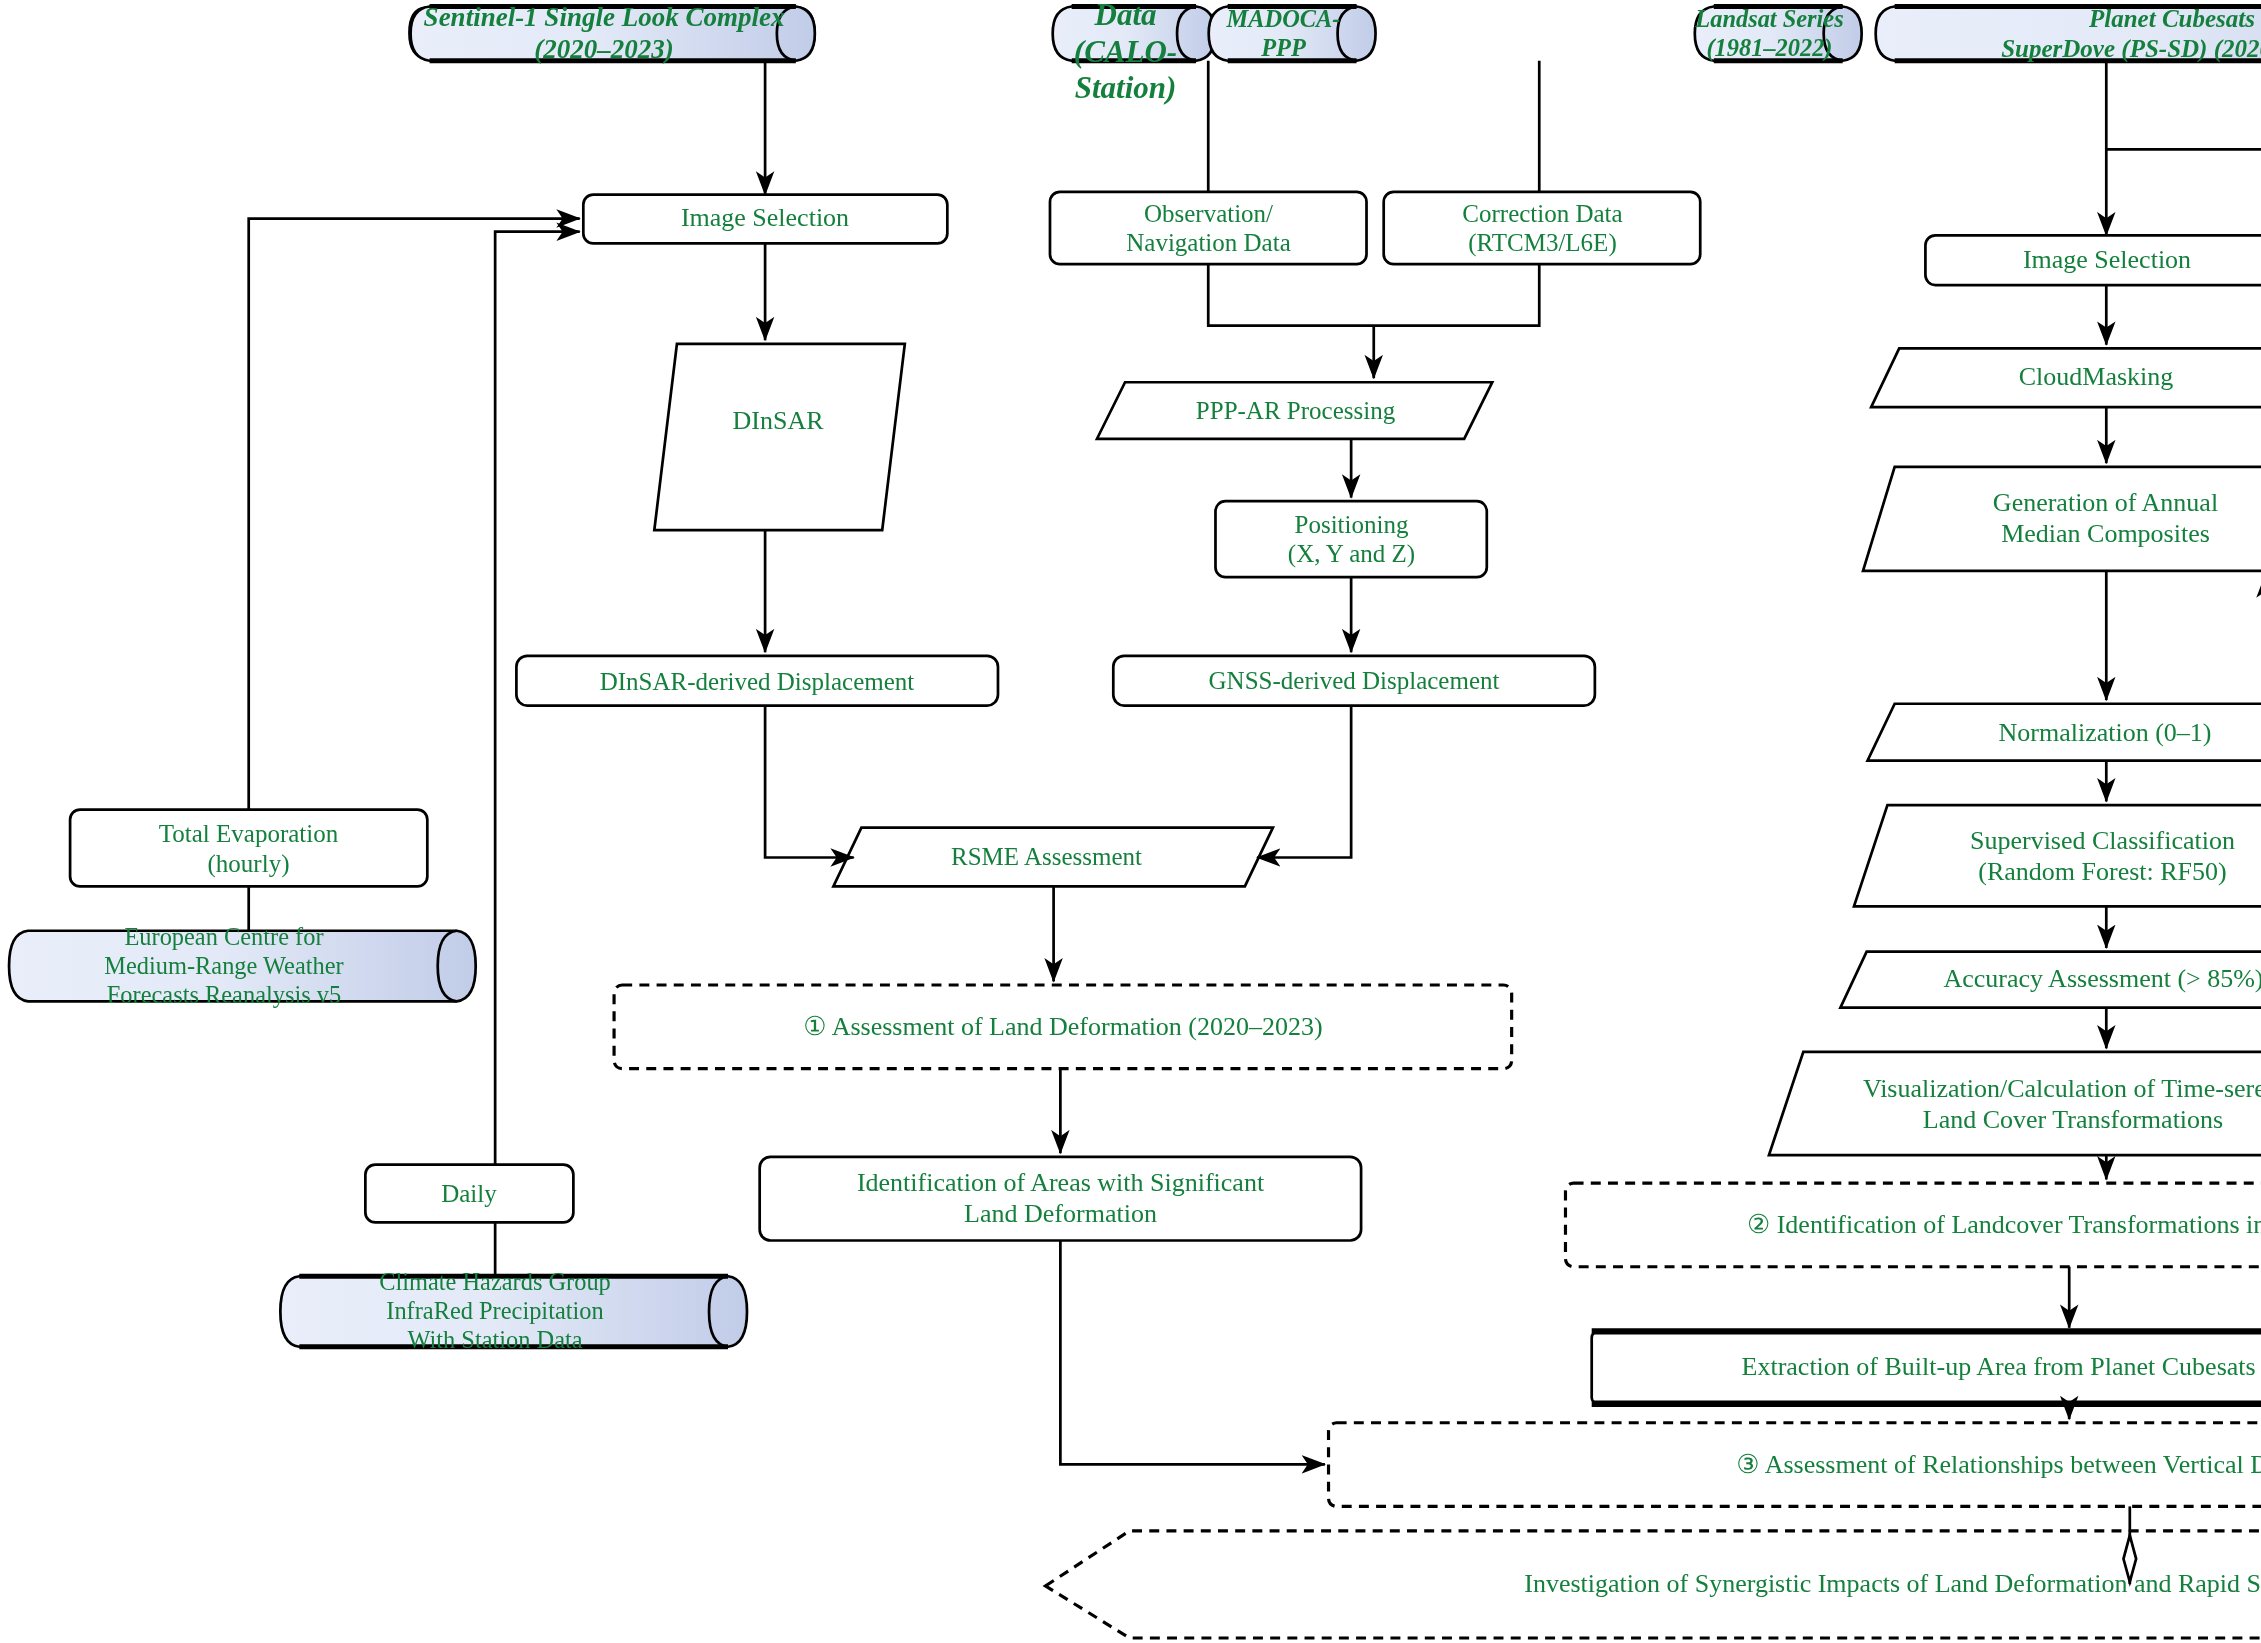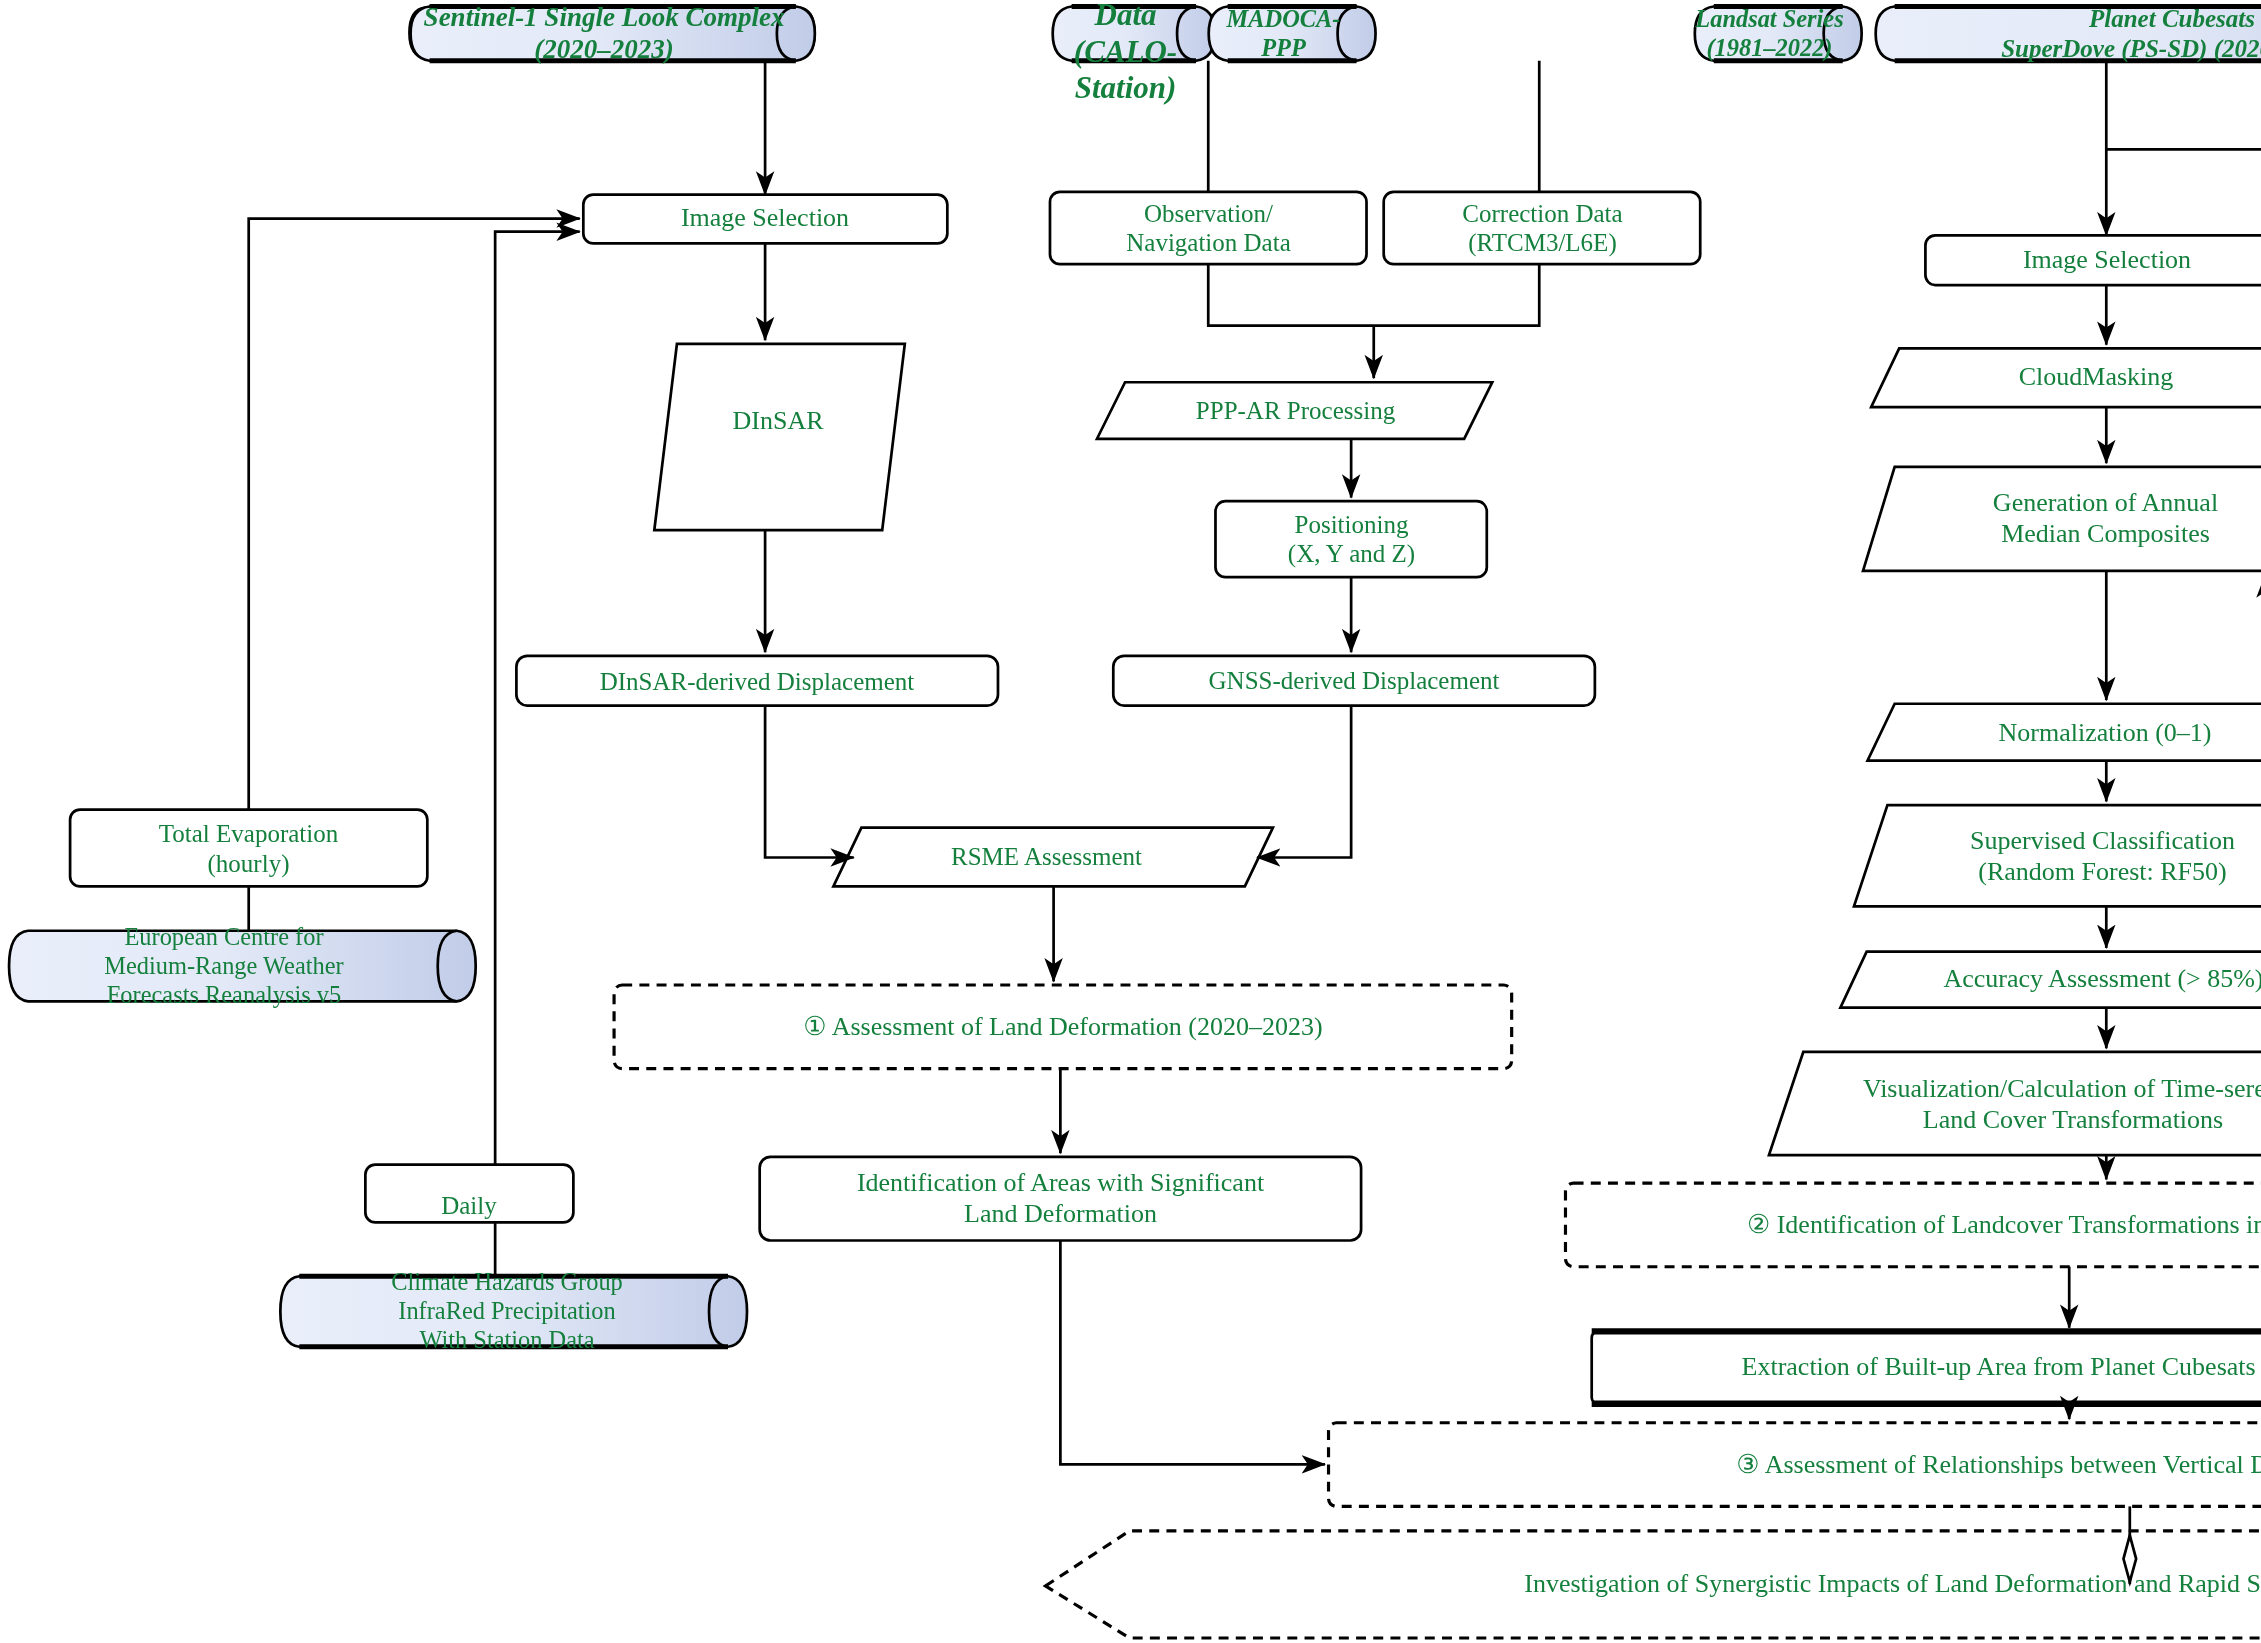--- a/index.html
+++ b/index.html
@@ -213,21 +213,21 @@
 </div>
 
 <div class="lbl it" style="left:1876px;top:7.2px;width:592px;height:53px;font-size:25px;">
   <span><span>Planet Cubesats</span><br><span>SuperDove (PS-SD) (2020–2023)</span></span>
 </div>
 
 <div class="lbl" style="left:9px;top:931px;width:430px;height:71px;font-size:24.4px;">
   <span><span>European Centre for</span><br><span>Medium-Range Weather</span><br><span>Forecasts Reanalysis v5</span></span>
 </div>
 
-<div class="lbl" style="left:280px;top:1276px;width:430px;height:71px;font-size:24.4px;padding-left:12px;">
+<div class="lbl" style="left:280px;top:1276px;width:430px;height:71px;font-size:24.4px;">
   <span><span>Climate Hazards Group</span><br><span>InfraRed Precipitation</span><br><span>With Station Data</span></span>
 </div>
 
 <div class="lbl" style="left:583px;top:194px;width:364px;height:49px;font-size:26px;">Image Selection</div>
 
 <div class="lbl" style="left:656px;top:403px;width:244px;height:36px;font-size:26px;">DInSAR</div>
 
 <div class="lbl" style="left:516px;top:656px;width:482px;height:52px;font-size:25px;">DInSAR-derived Displacement</div>
 
 <div class="lbl" style="left:1050px;top:192px;width:317px;height:72px;font-size:25px;border-radius:13px;">
@@ -245,21 +245,21 @@
 </div>
 
 <div class="lbl" style="left:1113px;top:656px;width:482px;height:50px;font-size:25px;">GNSS-derived Displacement</div>
 
 <div class="lbl" style="left:850px;top:829px;width:393px;height:56px;font-size:25px;">RSME Assessment</div>
 
 <div class="lbl" style="left:70px;top:810px;width:357px;height:77px;font-size:25px;">
   <span><span>Total Evaporation</span><br><span>(hourly)</span></span>
 </div>
 
-<div class="lbl" style="left:365px;top:1165px;width:208px;height:58px;font-size:25px;margin-top:12px;">Daily</div>
+<div class="lbl" style="left:365px;top:1165px;width:208px;height:58px;font-size:25px;">Daily</div>
 
 <div class="lbl" style="left:1926px;top:235px;width:362px;height:50px;font-size:26px;">Image Selection</div>
 
 <div class="lbl" style="left:1890px;top:349px;width:412px;height:57px;font-size:26px;">CloudMasking</div>
 
 <div class="lbl" style="left:1877px;top:469px;width:457px;height:100px;font-size:26px;">
   <span><span>Generation of Annual</span><br><span>Median Composites</span></span>
 </div>
 
 <div class="lbl" style="left:1881px;top:706px;width:448px;height:54px;font-size:26px;">Normalization (0–1)</div>

